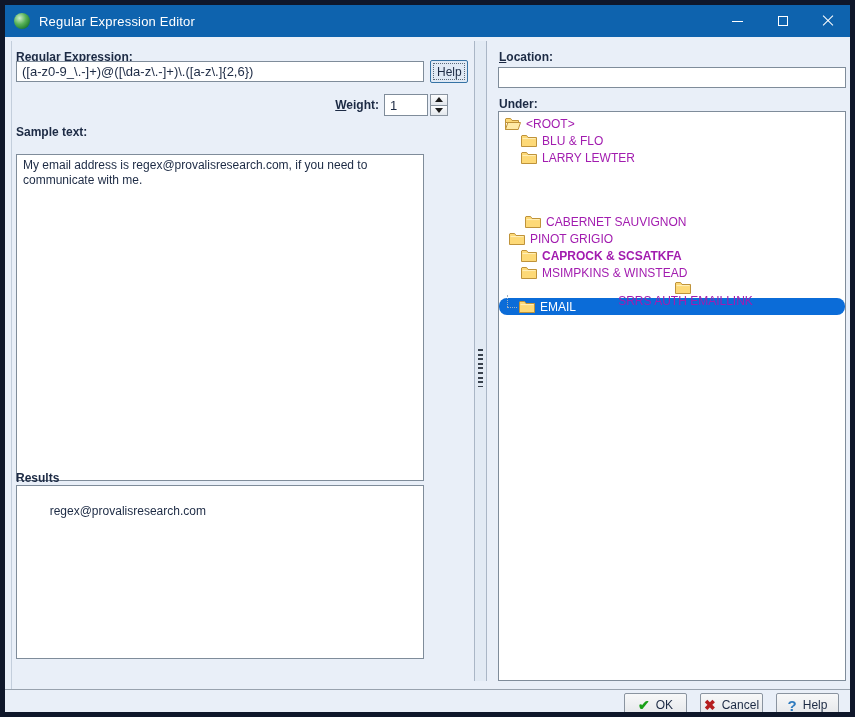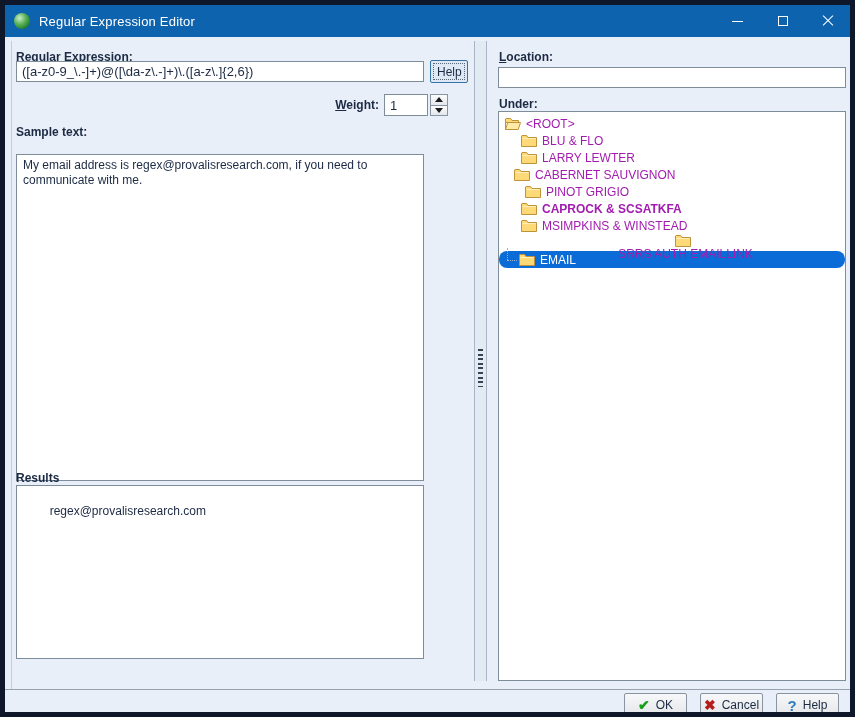--- a/index.html
+++ b/index.html
@@ -186,28 +186,28 @@
               </svg></span>
             <span class="tree-lbl">BLU &amp; FLO</span>
           </div>
           <div class="tree-row" style="padding-left: 22px;">
             <span class="folder-icon"><svg width="16" height="13" viewBox="0 0 16 13">
                 <path d="M0.5 2 L0.5 12.5 L15.5 12.5 L15.5 3.5 L7 3.5 L5.6 1.5 L1 1.5 Z" fill="#fdd977" stroke="#bf933a"></path>
                 <path d="M1.5 4.6 L14.5 4.6" stroke="#fff0bd" stroke-width="1"></path>
               </svg></span>
             <span class="tree-lbl">LARRY LEWTER</span>
           </div>
-          <div class="tree-row" style="padding-left: 15px;">
+          <div class="tree-row" style="padding-left: 26px; margin-top: 47px;">
             <span class="folder-icon"><svg width="16" height="13" viewBox="0 0 16 13">
                 <path d="M0.5 2 L0.5 12.5 L15.5 12.5 L15.5 3.5 L7 3.5 L5.6 1.5 L1 1.5 Z" fill="#fdd977" stroke="#bf933a"></path>
                 <path d="M1.5 4.6 L14.5 4.6" stroke="#fff0bd" stroke-width="1"></path>
               </svg></span>
             <span class="tree-lbl">CABERNET SAUVIGNON</span>
           </div>
-          <div class="tree-row" style="padding-left: 26px;">
+          <div class="tree-row" style="padding-left: 10px;">
             <span class="folder-icon"><svg width="16" height="13" viewBox="0 0 16 13">
                 <path d="M0.5 2 L0.5 12.5 L15.5 12.5 L15.5 3.5 L7 3.5 L5.6 1.5 L1 1.5 Z" fill="#fdd977" stroke="#bf933a"></path>
                 <path d="M1.5 4.6 L14.5 4.6" stroke="#fff0bd" stroke-width="1"></path>
               </svg></span>
             <span class="tree-lbl">PINOT GRIGIO</span>
           </div>
           <div class="tree-row" style="padding-left: 22px; font-weight: bold;">
             <span class="folder-icon"><svg width="16" height="13" viewBox="0 0 16 13">
                 <path d="M0.5 2 L0.5 12.5 L15.5 12.5 L15.5 3.5 L7 3.5 L5.6 1.5 L1 1.5 Z" fill="#fdd977" stroke="#bf933a"></path>
                 <path d="M1.5 4.6 L14.5 4.6" stroke="#fff0bd" stroke-width="1"></path>

